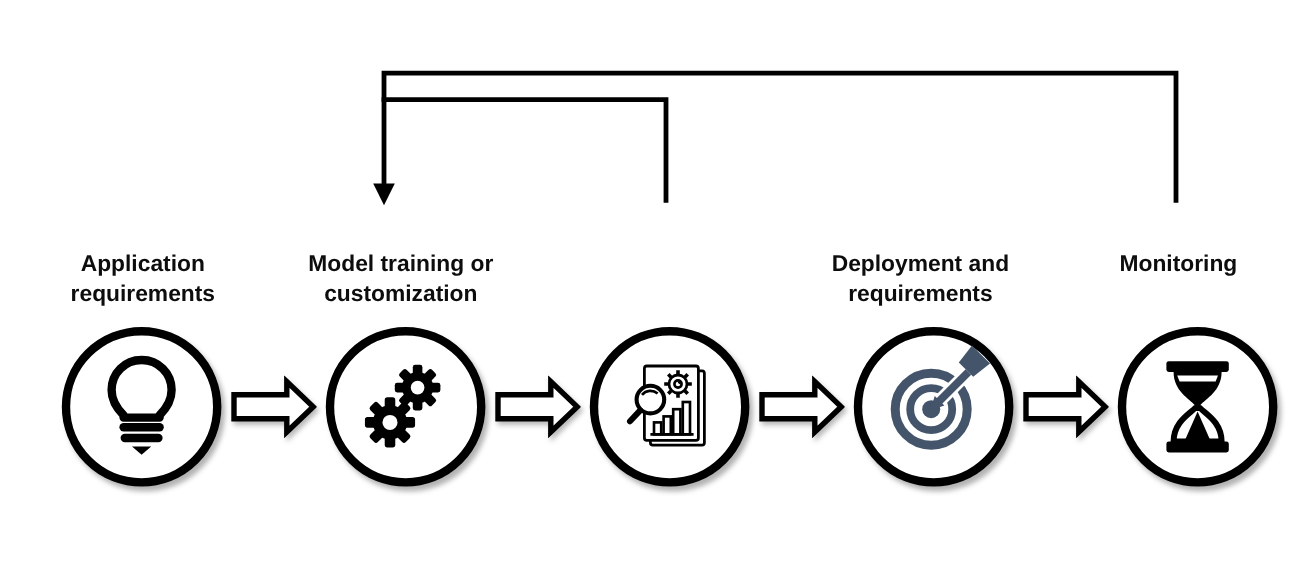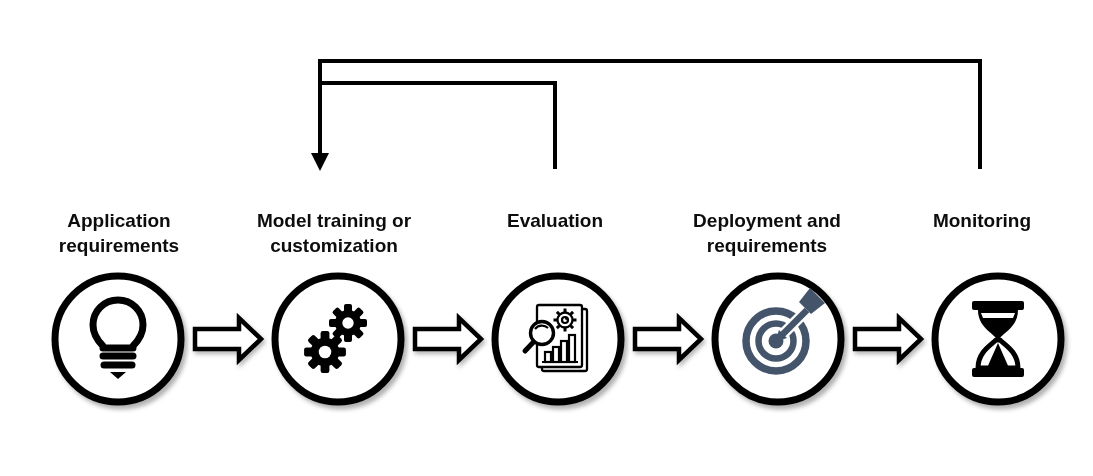--- a/index.html
+++ b/index.html
@@ -45,21 +45,20 @@
   <svg class="connectors" viewBox="0 0 1093 476" xmlns="http://www.w3.org/2000/svg">
     <path class="fb" d="M980,169 L980,61 L320,61 L320,155"></path>
     <path class="fb" d="M555,169 L555,83 L318,83"></path>
     <polygon class="fb-head" points="311,153 329,153 320,171"></polygon>
   </svg>
 
   <div class="stage-label" style="left:4px">Application
 requirements</div>
   <div class="stage-label" style="left:219px">Model training or
 customization</div>
-  <div class="stage-label" style="left:440px">Evaluation</div>
   <div class="stage-label" style="left:652px">Deployment and
 requirements</div>
   <div class="stage-label" style="left:867px">Monitoring</div>
 
   <svg class="stage-icon" style="left:43px" viewBox="0 0 150 150" xmlns="http://www.w3.org/2000/svg">
     <circle class="ring" cx="75" cy="75" r="63"></circle>
     <path class="ink-line" style="stroke-width:7" d="M75,36 C61,36 50,47 50,61 C50,70 55,77 60,82 L60,84 L90,84 L90,82 C95,77 100,70 100,61 C100,47 89,36 75,36 Z"></path>
     <line class="ink-line" style="stroke-width:7" x1="60" y1="92" x2="90" y2="92"></line>
     <line class="ink-line" style="stroke-width:7" x1="61" y1="101" x2="89" y2="101"></line>
     <path class="ink-fill" d="M67,108 L83,108 L75,115 Z"></path>

